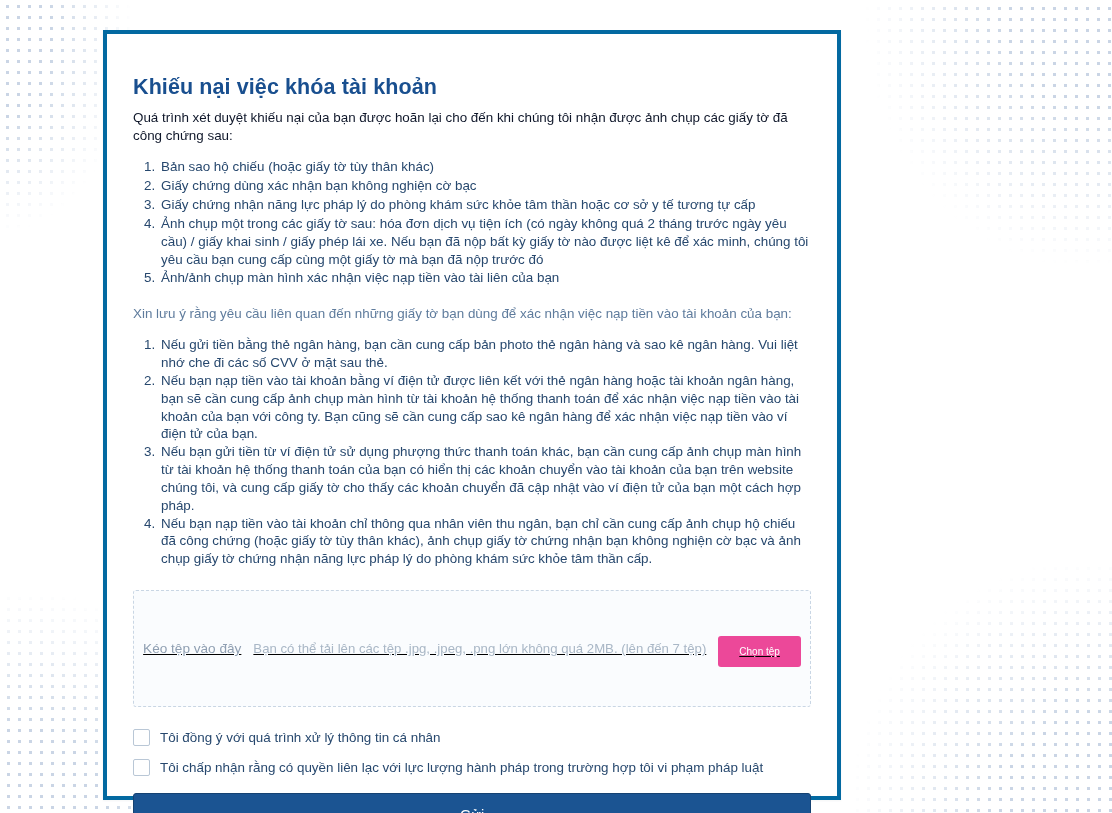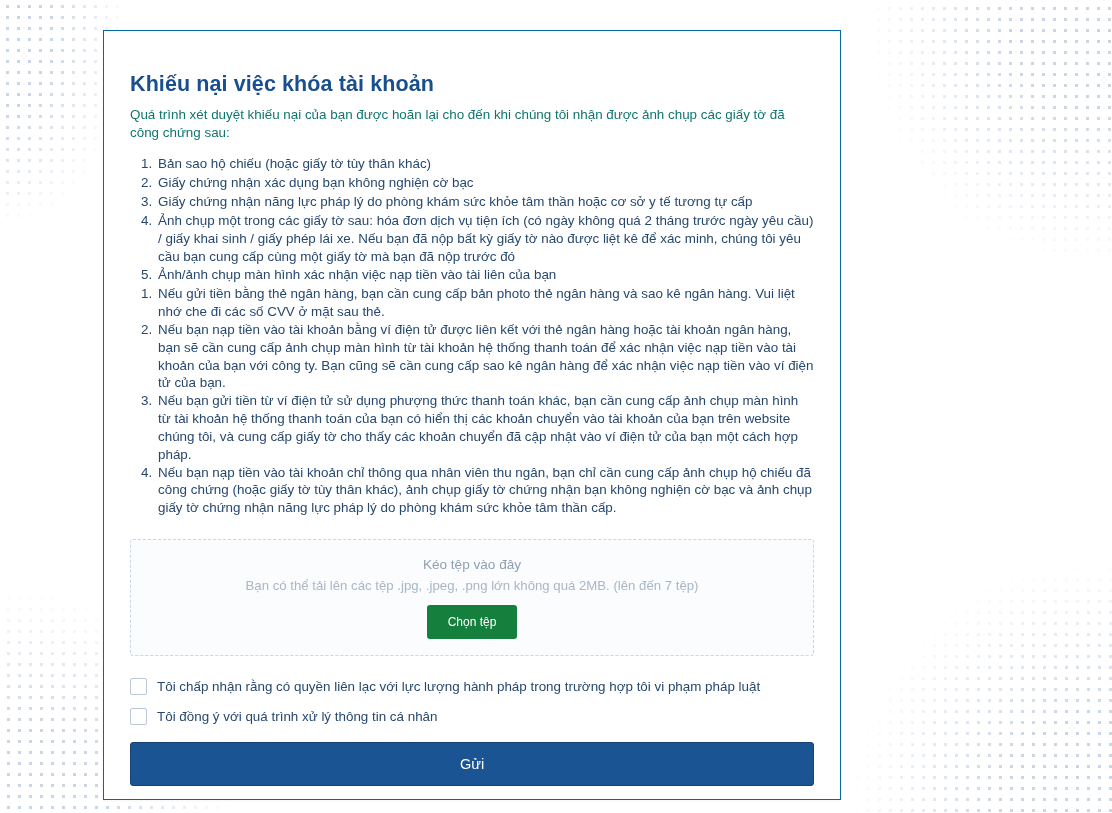--- a/index.html
+++ b/index.html
@@ -56,36 +56,36 @@
     mask-image: radial-gradient(ellipse at 80% 85%, #000 28%, transparent 72%);
   }
 
   .card {
     position: absolute;
     left: 103px;
     top: 30px;
     width: 738px;
     height: 770px;
     background: #ffffff;
-    border: 1px solid #0369a1;
+    border: 4px solid #0369a1;
     box-sizing: border-box;
     padding: 28px 26px 0 26px;
     box-shadow: 0 1px 2px rgba(30,50,80,.05);
   }
 
   .title {
     color: #194f8f;
     font-size: 21.5px;
     font-weight: bold;
     margin: 13px 0 9px 0;
     letter-spacing: .1px;
   }
 
   .intro {
-    color: #0f766e;
+    color: #0f172a;
     font-size: 13.4px;
     line-height: 1.36;
     margin: 0 0 13px 0;
     max-width: 690px;
   }
 
   ol {
     margin: 0 0 0 0;
     padding-left: 26px;
     color: #27486e;
@@ -108,40 +108,41 @@
   }
 
   .dropzone {
     margin-top: 22px;
     border: 1px dashed #c9d6e4;
     background: #fafcfe;
     border-radius: 3px;
     height: 117px;
     box-sizing: border-box;
     display: flex;
-    flex-direction: column;
+    flex-direction: row;
     align-items: center;
     justify-content: center;
-    gap: 6px;
+    gap: 12px;
+    text-decoration: underline;
   }
   .dz-title {
     color: #8f9fb2;
     font-size: 13.6px;
   }
   .dz-sub {
     color: #a9b7c6;
     font-size: 13.2px;
   }
   .choose-btn {
     margin-top: 6px;
-    background: #15803d;
+    background: #ec4899;
     color: #ffffff;
     border: none;
     border-radius: 3px;
-    font-size: 12px;
+    font-size: 10px;
     font-family: "Liberation Sans", sans-serif;
     padding: 10px 21px;
     cursor: pointer;
   }
 
   .checks {
     margin-top: 22px;
   }
   .check-row {
     display: flex;
@@ -186,46 +187,47 @@
 <div class="dots dots-br"></div>
 
 <div class="card">
 
   <h1 class="title">Khiếu nại việc khóa tài khoản</h1>
 
   <p class="intro">Quá trình xét duyệt khiếu nại của bạn được hoãn lại cho đến khi chúng tôi nhận được ảnh chụp các giấy tờ đã công chứng sau:</p>
 
   <ol class="list-one">
     <li>Bản sao hộ chiếu (hoặc giấy tờ tùy thân khác)</li>
-    <li>Giấy chứng nhận xác dụng bạn không nghiện cờ bạc</li>
+    <li>Giấy chứng dùng xác nhận bạn không nghiện cờ bạc</li>
     <li>Giấy chứng nhận năng lực pháp lý do phòng khám sức khỏe tâm thần hoặc cơ sở y tế tương tự cấp</li>
     <li>Ảnh chụp một trong các giấy tờ sau: hóa đơn dịch vụ tiện ích (có ngày không quá 2 tháng trước ngày yêu cầu) / giấy khai sinh / giấy phép lái xe. Nếu bạn đã nộp bất kỳ giấy tờ nào được liệt kê để xác minh, chúng tôi yêu cầu bạn cung cấp cùng một giấy tờ mà bạn đã nộp trước đó</li>
     <li>Ảnh/ảnh chụp màn hình xác nhận việc nạp tiền vào tài liên của bạn</li>
   </ol>
 
+  <p class="note">Xin lưu ý rằng yêu cầu liên quan đến những giấy tờ bạn dùng để xác nhận việc nạp tiền vào tài khoản của bạn:</p>
 
   <ol class="list-two">
     <li>Nếu gửi tiền bằng thẻ ngân hàng, bạn cần cung cấp bản photo thẻ ngân hàng và sao kê ngân hàng. Vui liệt nhớ che đi các số CVV ở mặt sau thẻ.</li>
     <li>Nếu bạn nạp tiền vào tài khoản bằng ví điện tử được liên kết với thẻ ngân hàng hoặc tài khoản ngân hàng, bạn sẽ cần cung cấp ảnh chụp màn hình từ tài khoản hệ thống thanh toán để xác nhận việc nạp tiền vào tài khoản của bạn với công ty. Bạn cũng sẽ cần cung cấp sao kê ngân hàng để xác nhận việc nạp tiền vào ví điện tử của bạn.</li>
     <li>Nếu bạn gửi tiền từ ví điện tử sử dụng phượng thức thanh toán khác, bạn cần cung cấp ảnh chụp màn hình từ tài khoản hệ thống thanh toán của bạn có hiển thị các khoản chuyển vào tài khoản của bạn trên website chúng tôi, và cung cấp giấy tờ cho thấy các khoản chuyển đã cập nhật vào ví điện tử của bạn một cách hợp pháp.</li>
     <li>Nếu bạn nạp tiền vào tài khoản chỉ thông qua nhân viên thu ngân, bạn chỉ cần cung cấp ảnh chụp hộ chiếu đã công chứng (hoặc giấy tờ tùy thân khác), ảnh chụp giấy tờ chứng nhận bạn không nghiện cờ bạc và ảnh chụp giấy tờ chứng nhận năng lực pháp lý do phòng khám sức khỏe tâm thần cấp.</li>
   </ol>
 
   <div class="dropzone">
     <div class="dz-title">Kéo tệp vào đây</div>
     <div class="dz-sub">Bạn có thể tải lên các tệp .jpg, .jpeg, .png lớn không quá 2MB. (lên đến 7 tệp)</div>
     <button class="choose-btn">Chọn tệp</button>
   </div>
 
   <div class="checks">
     <div class="check-row">
       <span class="checkbox"></span>
-      <span class="check-label">Tôi chấp nhận rằng có quyền liên lạc với lực lượng hành pháp trong trường hợp tôi vi phạm pháp luật</span>
+      <span class="check-label">Tôi đồng ý với quá trình xử lý thông tin cá nhân</span>
     </div>
     <div class="check-row">
       <span class="checkbox"></span>
-      <span class="check-label">Tôi đồng ý với quá trình xử lý thông tin cá nhân</span>
+      <span class="check-label">Tôi chấp nhận rằng có quyền liên lạc với lực lượng hành pháp trong trường hợp tôi vi phạm pháp luật</span>
     </div>
   </div>
 
   <button class="submit-btn">Gửi</button>
 
 </div>
 
 </body></html>

